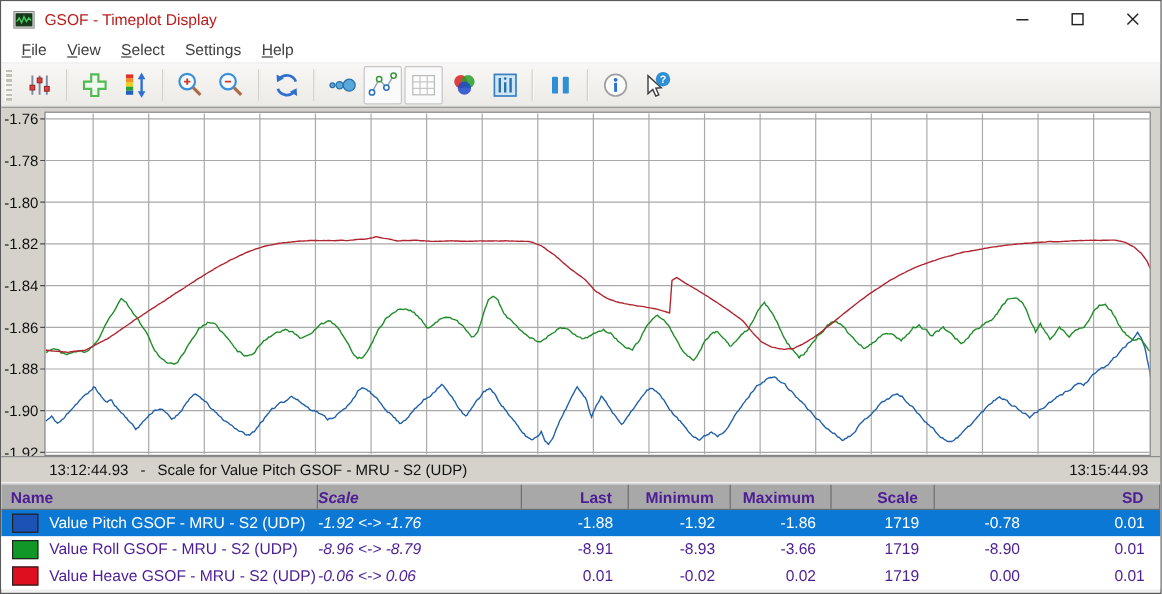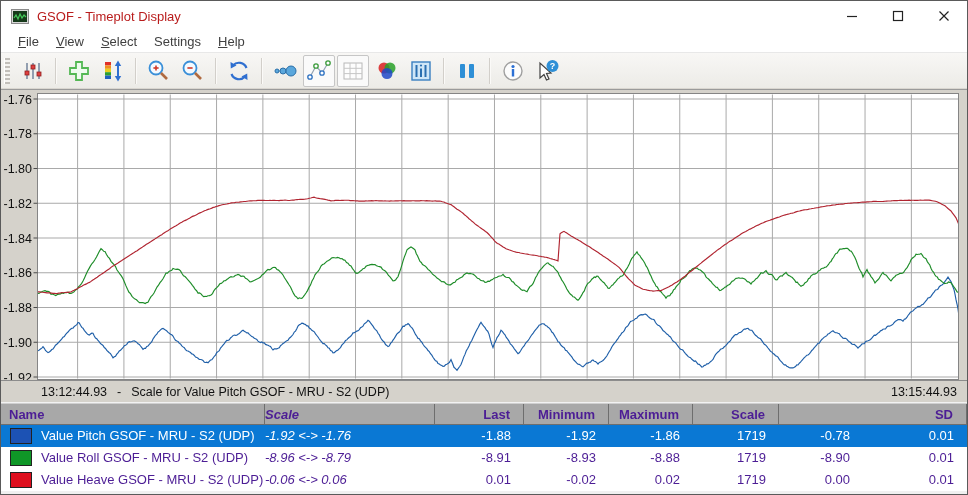--- a/index.html
+++ b/index.html
@@ -311,21 +311,21 @@
         <div class="tcell ar" style="width: 104px;">0.01</div>
       </div>
       <div class="trow">
         <div class="tcell al namecell" style="width: 264px;">
           <span class="swatch" style="background: rgb(15, 151, 39);"></span>
           <span>Value Roll GSOF - MRU - S2 (UDP)</span>
         </div>
         <div class="tcell ac" style="width: 170px;">-8.96 &lt;-&gt; -8.79</div>
         <div class="tcell ar" style="width: 89px;">-8.91</div>
         <div class="tcell ar" style="width: 85px;">-8.93</div>
-        <div class="tcell ar" style="width: 84px;">-8.88</div>
+        <div class="tcell ar" style="width: 84px;">-3.66</div>
         <div class="tcell ar" style="width: 86px;">1719</div>
         <div class="tcell ar" style="width: 84px;">-8.90</div>
         <div class="tcell ar" style="width: 104px;">0.01</div>
       </div>
       <div class="trow">
         <div class="tcell al namecell" style="width: 264px;">
           <span class="swatch" style="background: rgb(222, 15, 30);"></span>
           <span>Value Heave GSOF - MRU - S2 (UDP)</span>
         </div>
         <div class="tcell ac" style="width: 170px;">-0.06 &lt;-&gt; 0.06</div>

